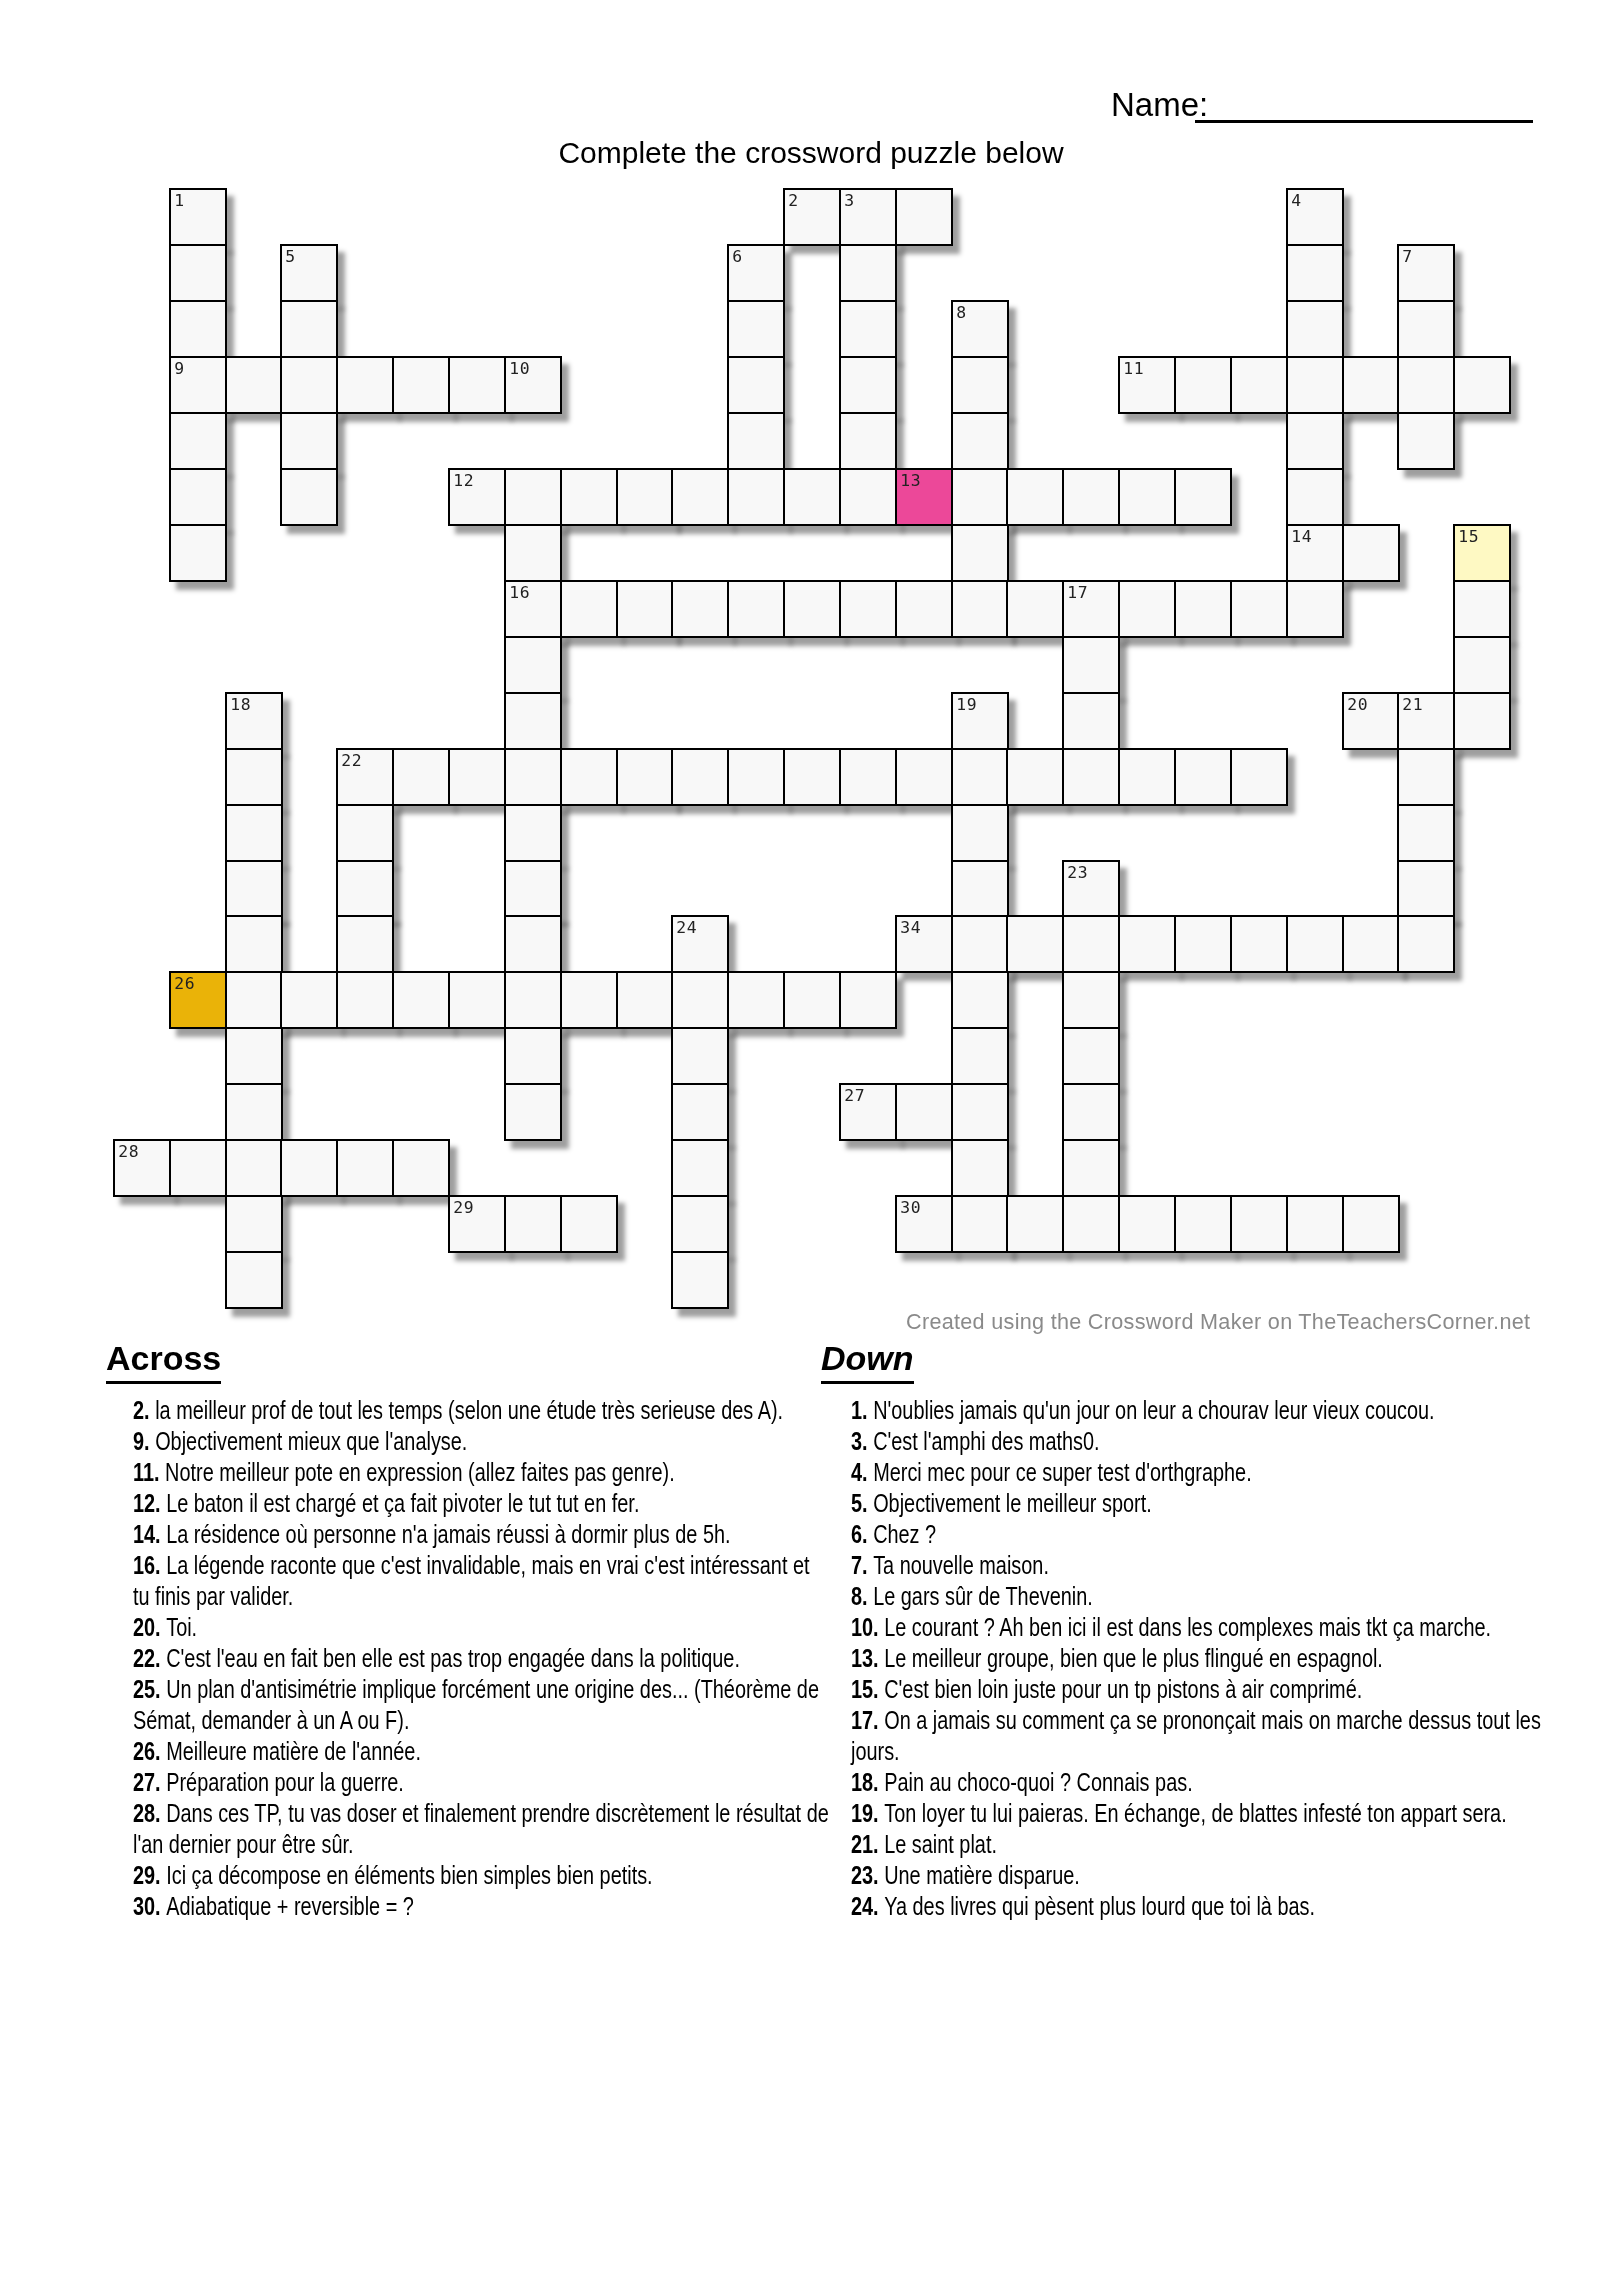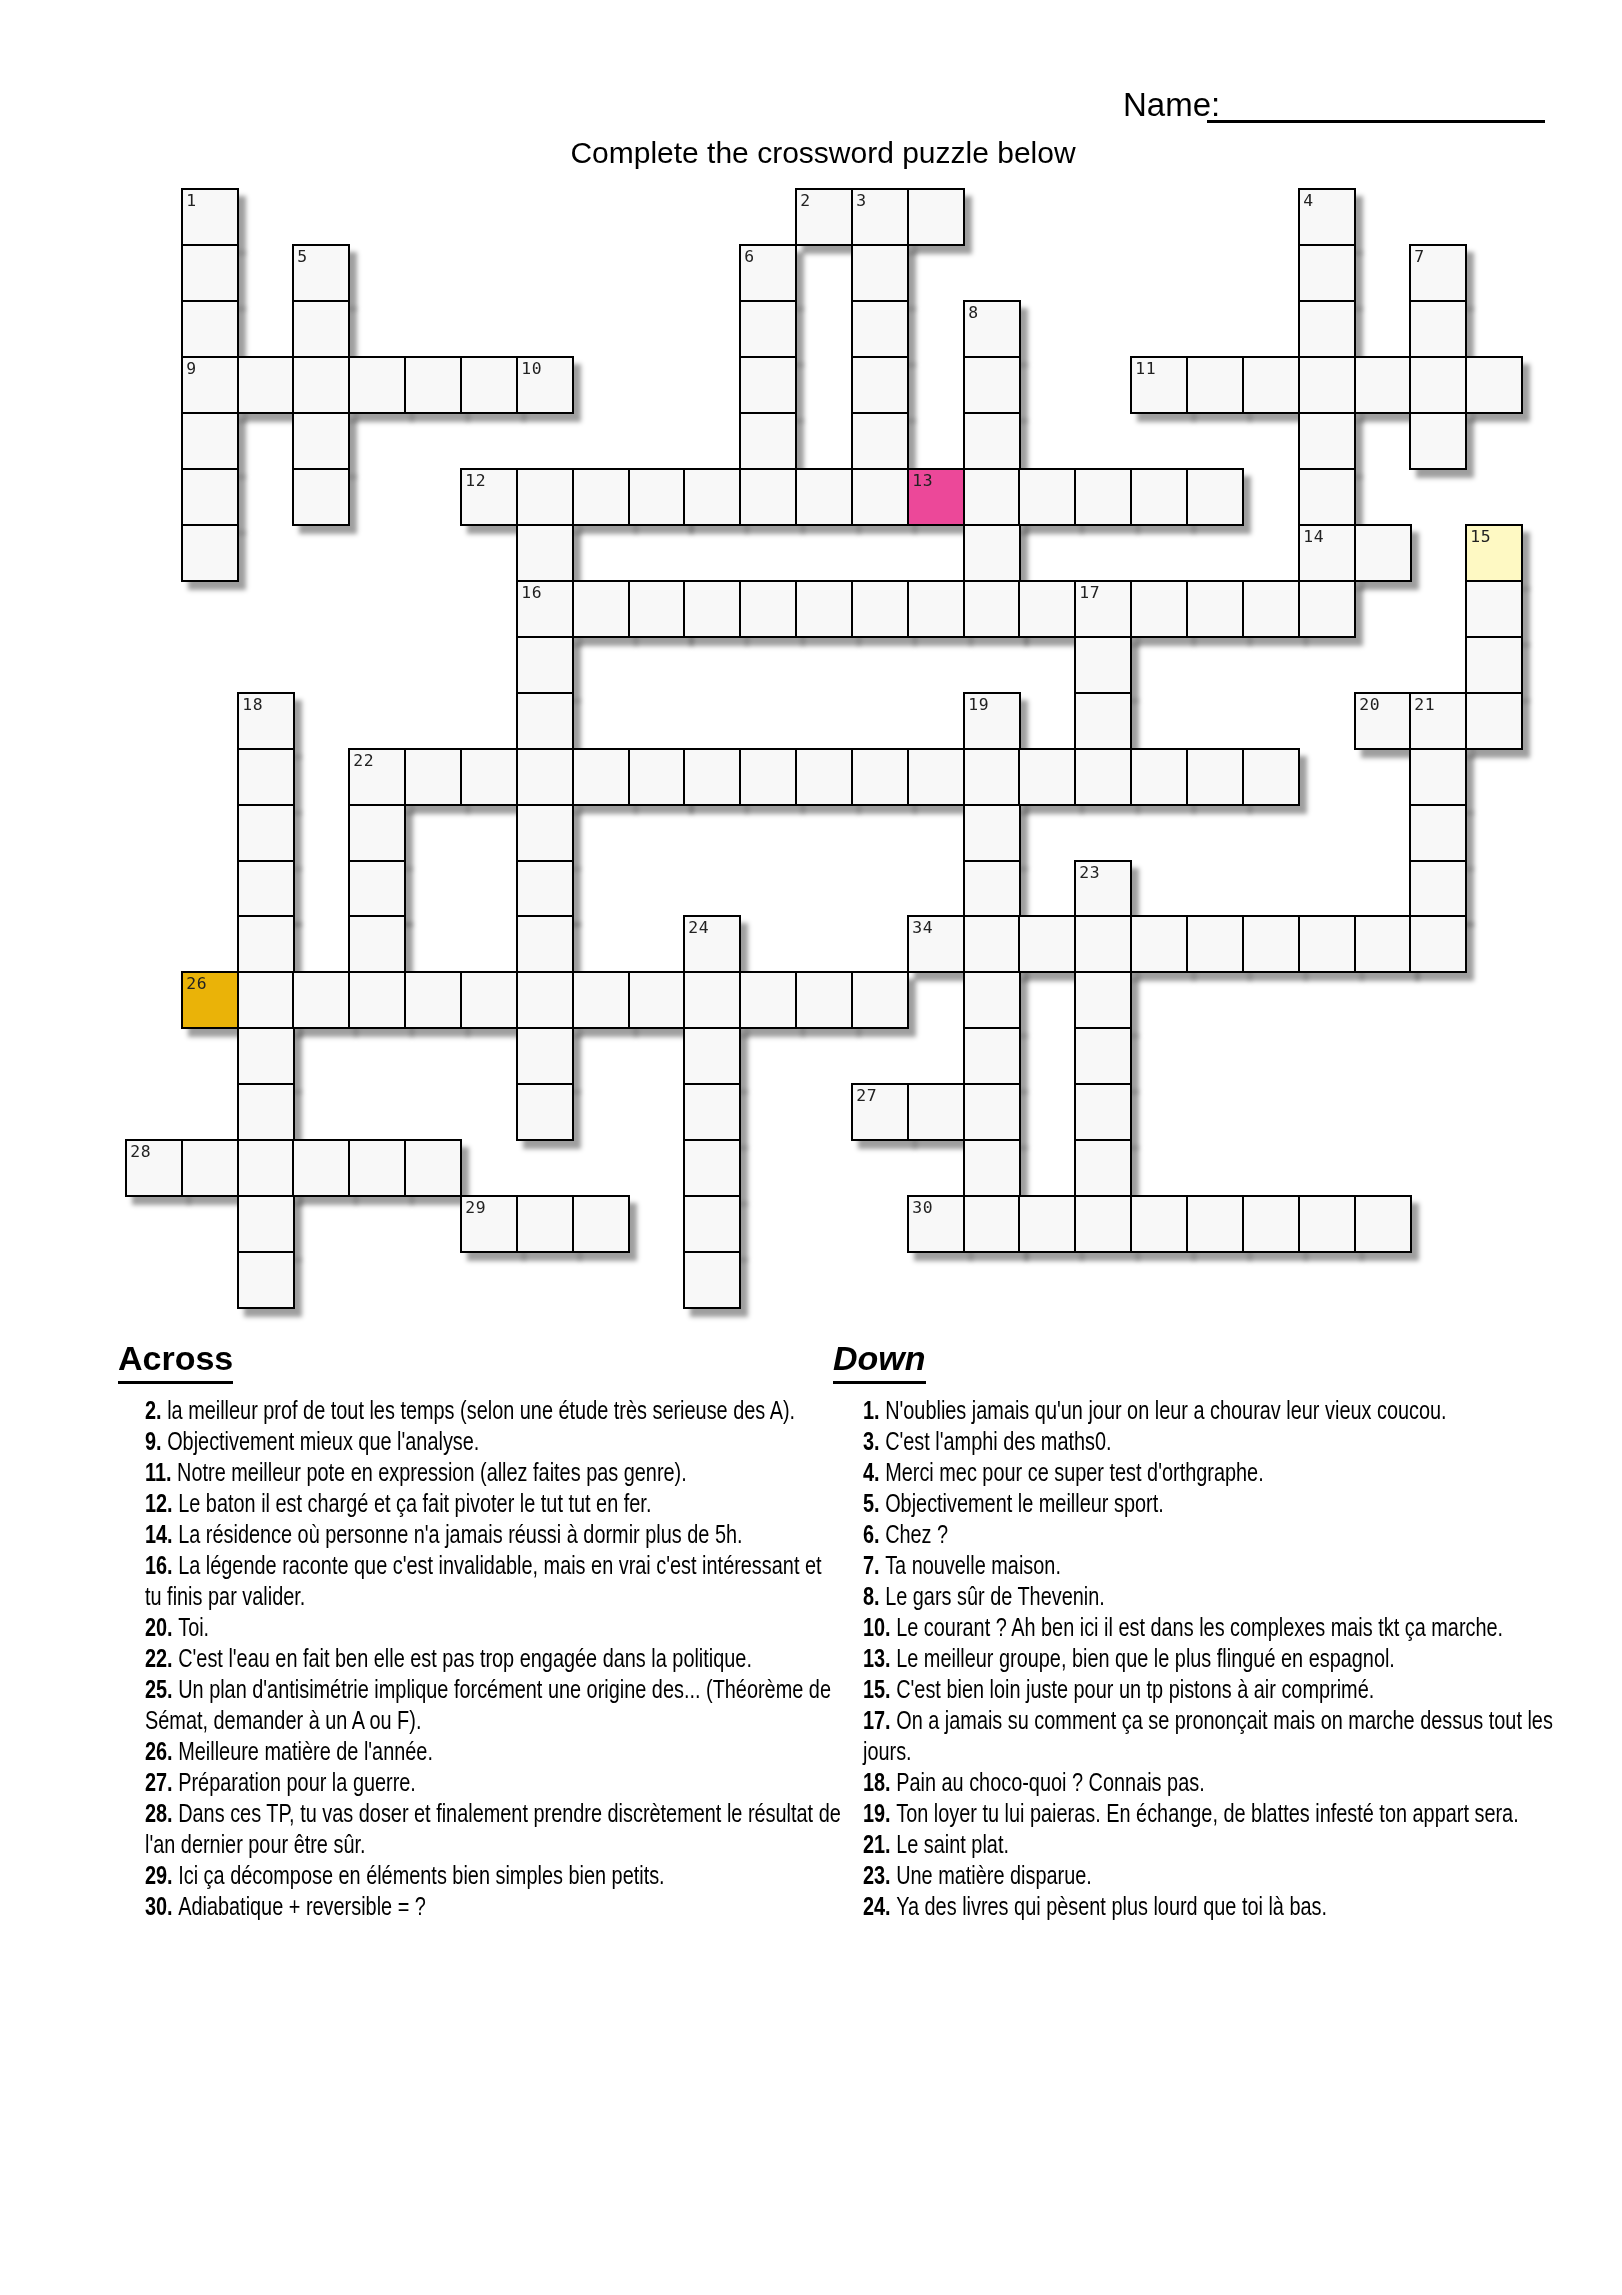--- a/index.html
+++ b/index.html
@@ -1,21 +1,21 @@
 <!DOCTYPE html>
 <html style="font-size:10.5px"><head>
 <meta charset="utf-8">
 <style>
   * { margin:0; padding:0; box-sizing:border-box; }
   html,body { background:#ffffff; }
   body {
     width:1622px; height:2295px; position:relative; overflow:hidden;
     font-family:"Liberation Sans", sans-serif; color:#000;
   }
-  #page { position:absolute; left:12px; top:0; width:1422px; height:2295px; background:#fff; }
+  #page { position:absolute; left:0; top:0; width:1422px; height:2295px; background:#fff; }
 
   .name-row { position:absolute; left:1111px; top:86px; font-size:33px; }
   .name-underline {
     position:absolute; left:1195px; top:120px; width:338px; height:0;
     border-bottom:3.3px solid #000;
   }
   .title {
     position:absolute; left:0; top:136px; width:1622px; text-align:center;
     font-size:30px;
   }
@@ -307,20 +307,21 @@
       <div class="cell" style="left: 1062px; top: 1195px; background: rgb(248, 248, 248); border-color: rgb(0, 0, 0);"></div>
       <div class="cell" style="left: 1118px; top: 1195px; background: rgb(248, 248, 248); border-color: rgb(0, 0, 0);"></div>
       <div class="cell" style="left: 1174px; top: 1195px; background: rgb(248, 248, 248); border-color: rgb(0, 0, 0);"></div>
       <div class="cell" style="left: 1230px; top: 1195px; background: rgb(248, 248, 248); border-color: rgb(0, 0, 0);"></div>
       <div class="cell" style="left: 1286px; top: 1195px; background: rgb(248, 248, 248); border-color: rgb(0, 0, 0);"></div>
       <div class="cell" style="left: 1342px; top: 1195px; background: rgb(248, 248, 248); border-color: rgb(0, 0, 0);"></div>
       <div class="cell" style="left: 225px; top: 1251px; background: rgb(248, 248, 248); border-color: rgb(0, 0, 0);"></div>
       <div class="cell" style="left: 671px; top: 1251px; background: rgb(248, 248, 248); border-color: rgb(0, 0, 0);"></div>
     </div>
 
+  <div class="attribution">Created using the Crossword Maker on TheTeachersCorner.net</div>
 
   <div id="across-header" class="clue-header">Across</div>
   <div id="down-header" class="clue-header">Down</div>
 
   <div id="across-list" class="clue-list">
     <div class="clue-list-inner">
         <div class="clue"><b>2. </b>la meilleur prof de tout les temps (selon une étude très serieuse des A).</div>
         <div class="clue"><b>9. </b>Objectivement mieux que l'analyse.</div>
         <div class="clue"><b>11. </b>Notre meilleur pote en expression (allez faites pas genre).</div>
         <div class="clue"><b>12. </b>Le baton il est chargé et ça fait pivoter le tut tut en fer.</div>

